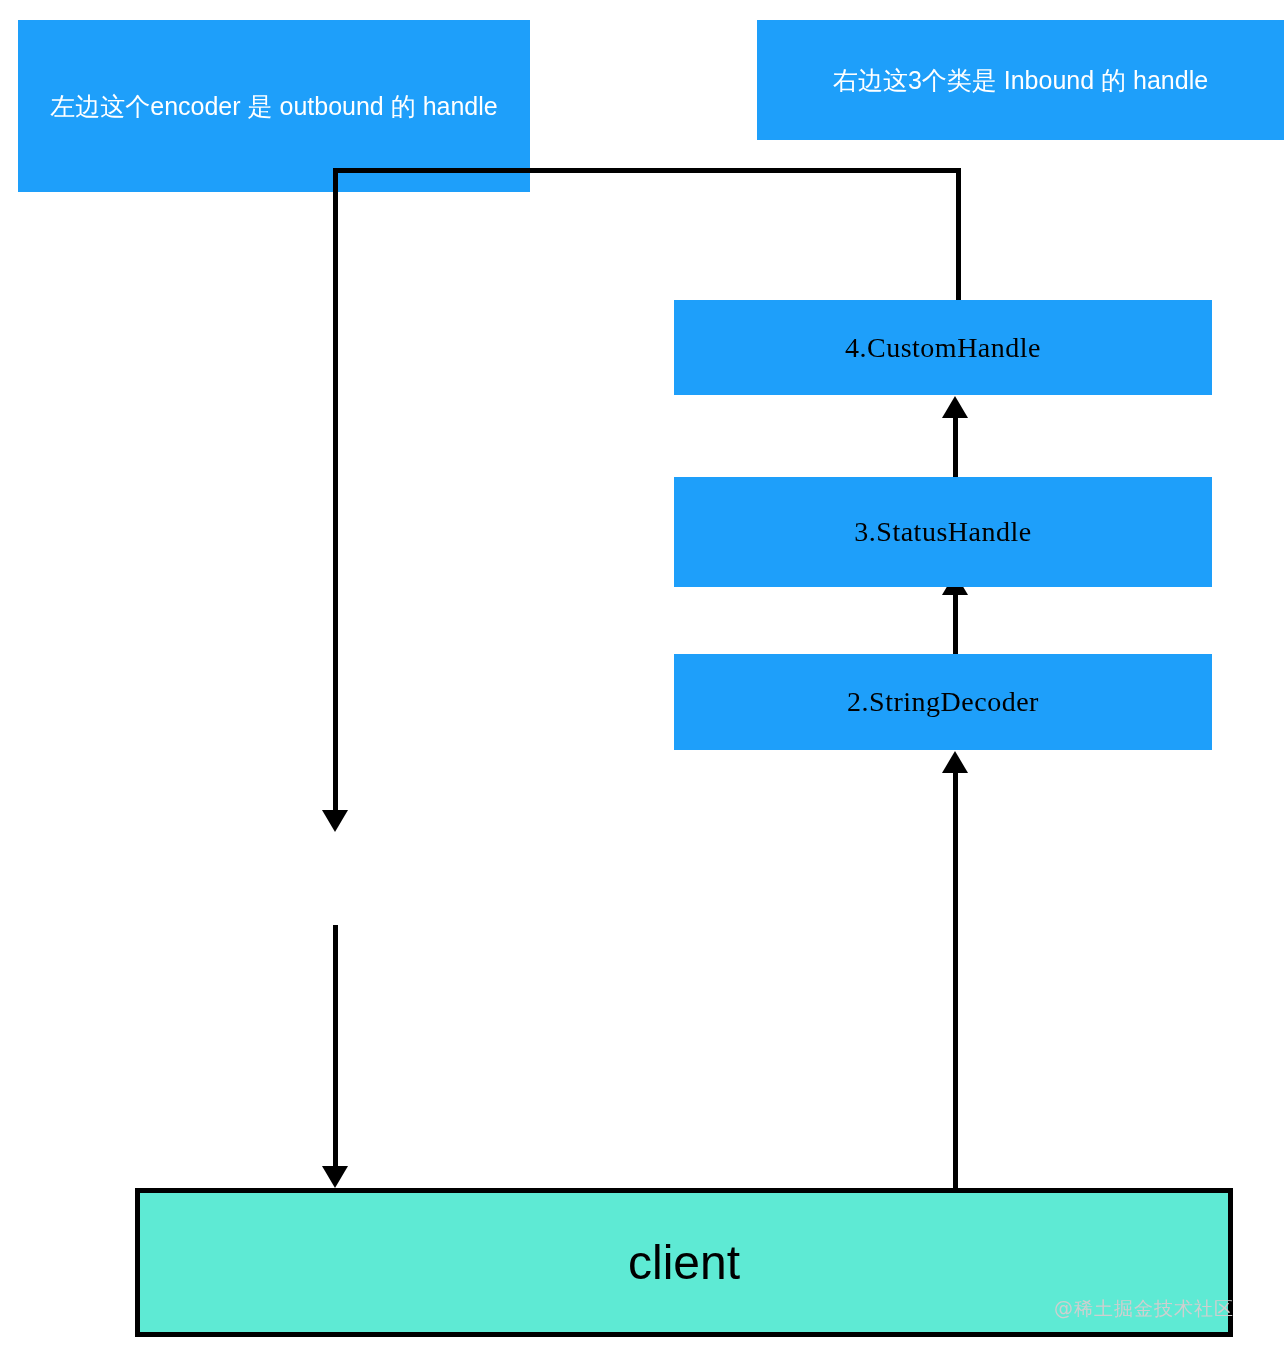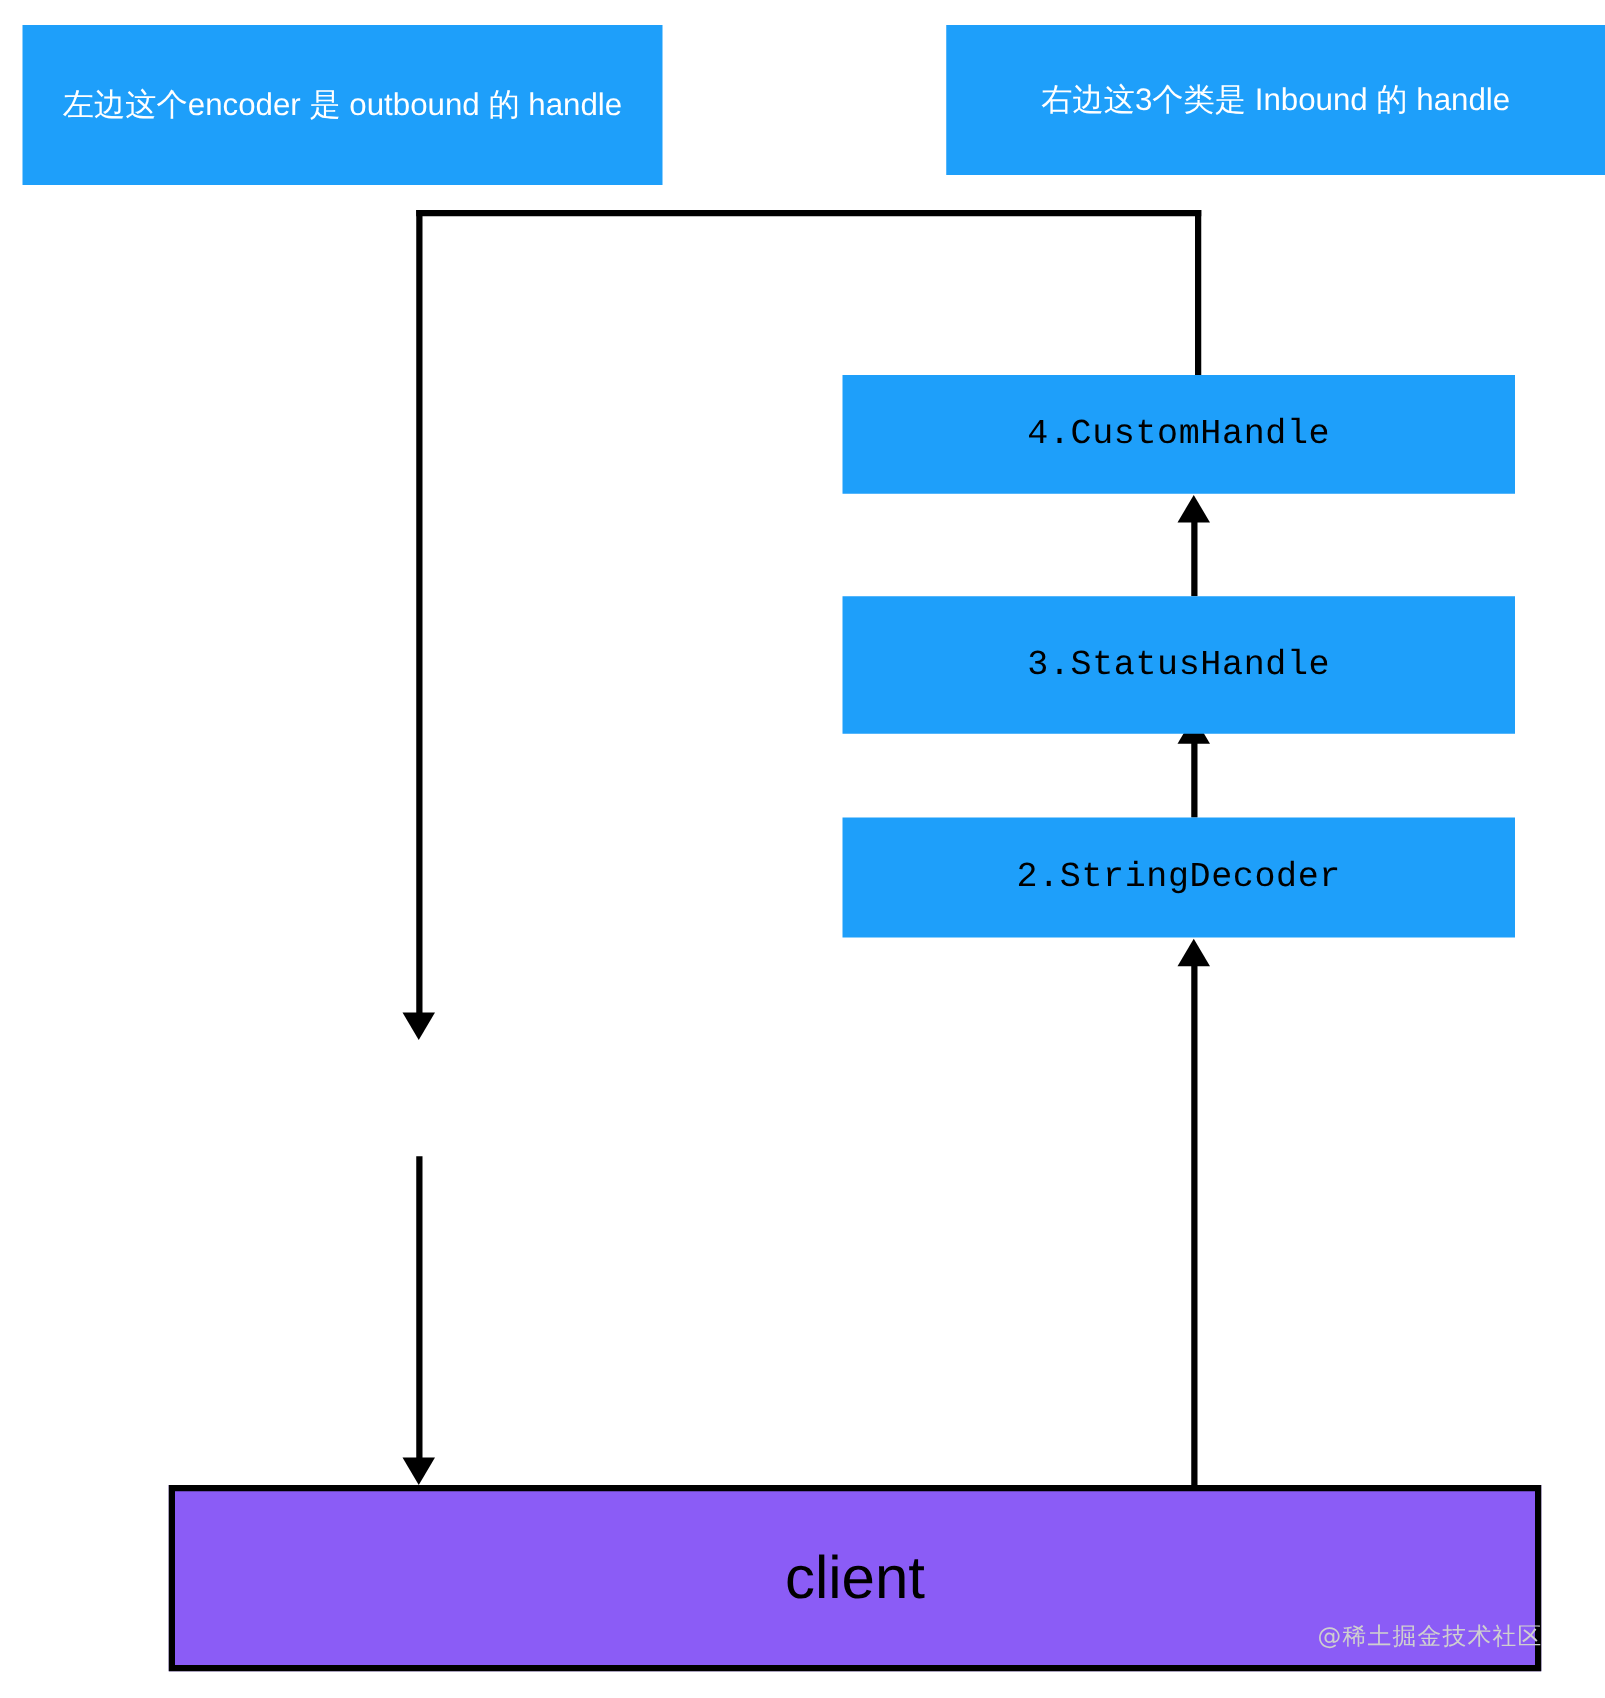--- a/index.html
+++ b/index.html
@@ -28,54 +28,54 @@
     font-family: "Liberation Sans", sans-serif;
     font-size: 25px;
     line-height: 1.45;
     padding: 0 26px;
     box-sizing: border-box;
   }
   #note-left {
     left: 18px;
     top: 20px;
     width: 512px;
-    height: 128px;
+    height: 172px;
   }
   #note-right {
     left: 757px;
     top: 20px;
     width: 527px;
     height: 120px;
   }
   .node-box {
     position: absolute;
     background: #1E9FFA;
     color: #000000;
     display: flex;
     align-items: center;
     justify-content: center;
     text-align: center;
-    font-family: Liberation Mono, monospace;
+    font-family: Liberation Serif, serif;
     font-size: 28px;
     letter-spacing: 0.5px;
   }
   #node-custom-handle { left: 674px; top: 300px; width: 538px; height: 95px; }
   #node-status-handle { left: 674px; top: 477px; width: 538px; height: 110px; }
   #node-string-decoder { left: 674px; top: 654px; width: 538px; height: 96px; }
   #node-string-encoder { left: 65px;  top: 830px; width: 539px; height: 95px; }
 
   #node-client {
     position: absolute;
     left: 135px;
     top: 1188px;
     width: 1098px;
     height: 149px;
     box-sizing: border-box;
     border: 5px solid #000000;
-    background: #8b5cf6;
+    background: #5eead4;
     display: flex;
     align-items: center;
     justify-content: center;
     color: #000000;
     font-family: "Liberation Sans", sans-serif;
     font-size: 48px;
   }
 
   
   .seg-v {

